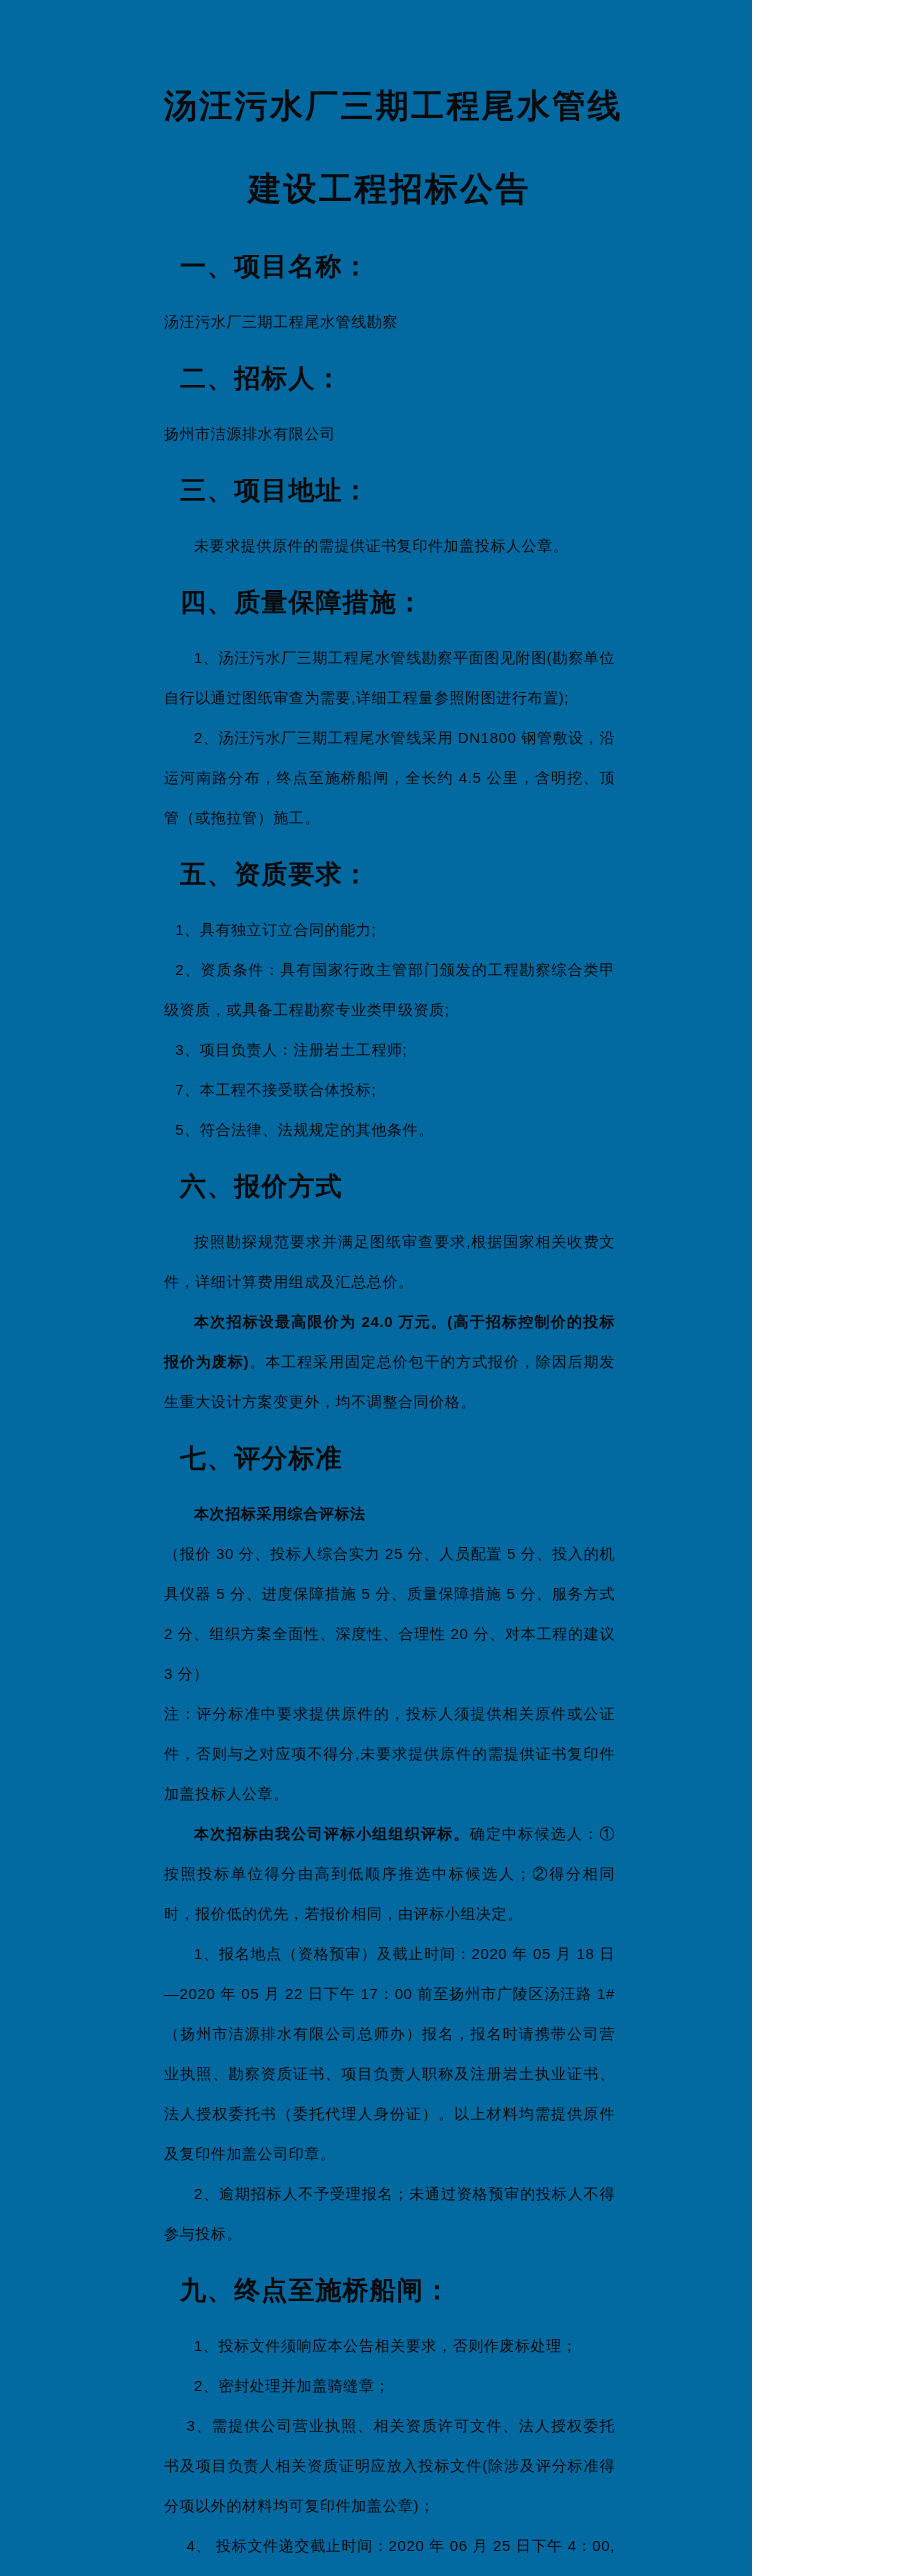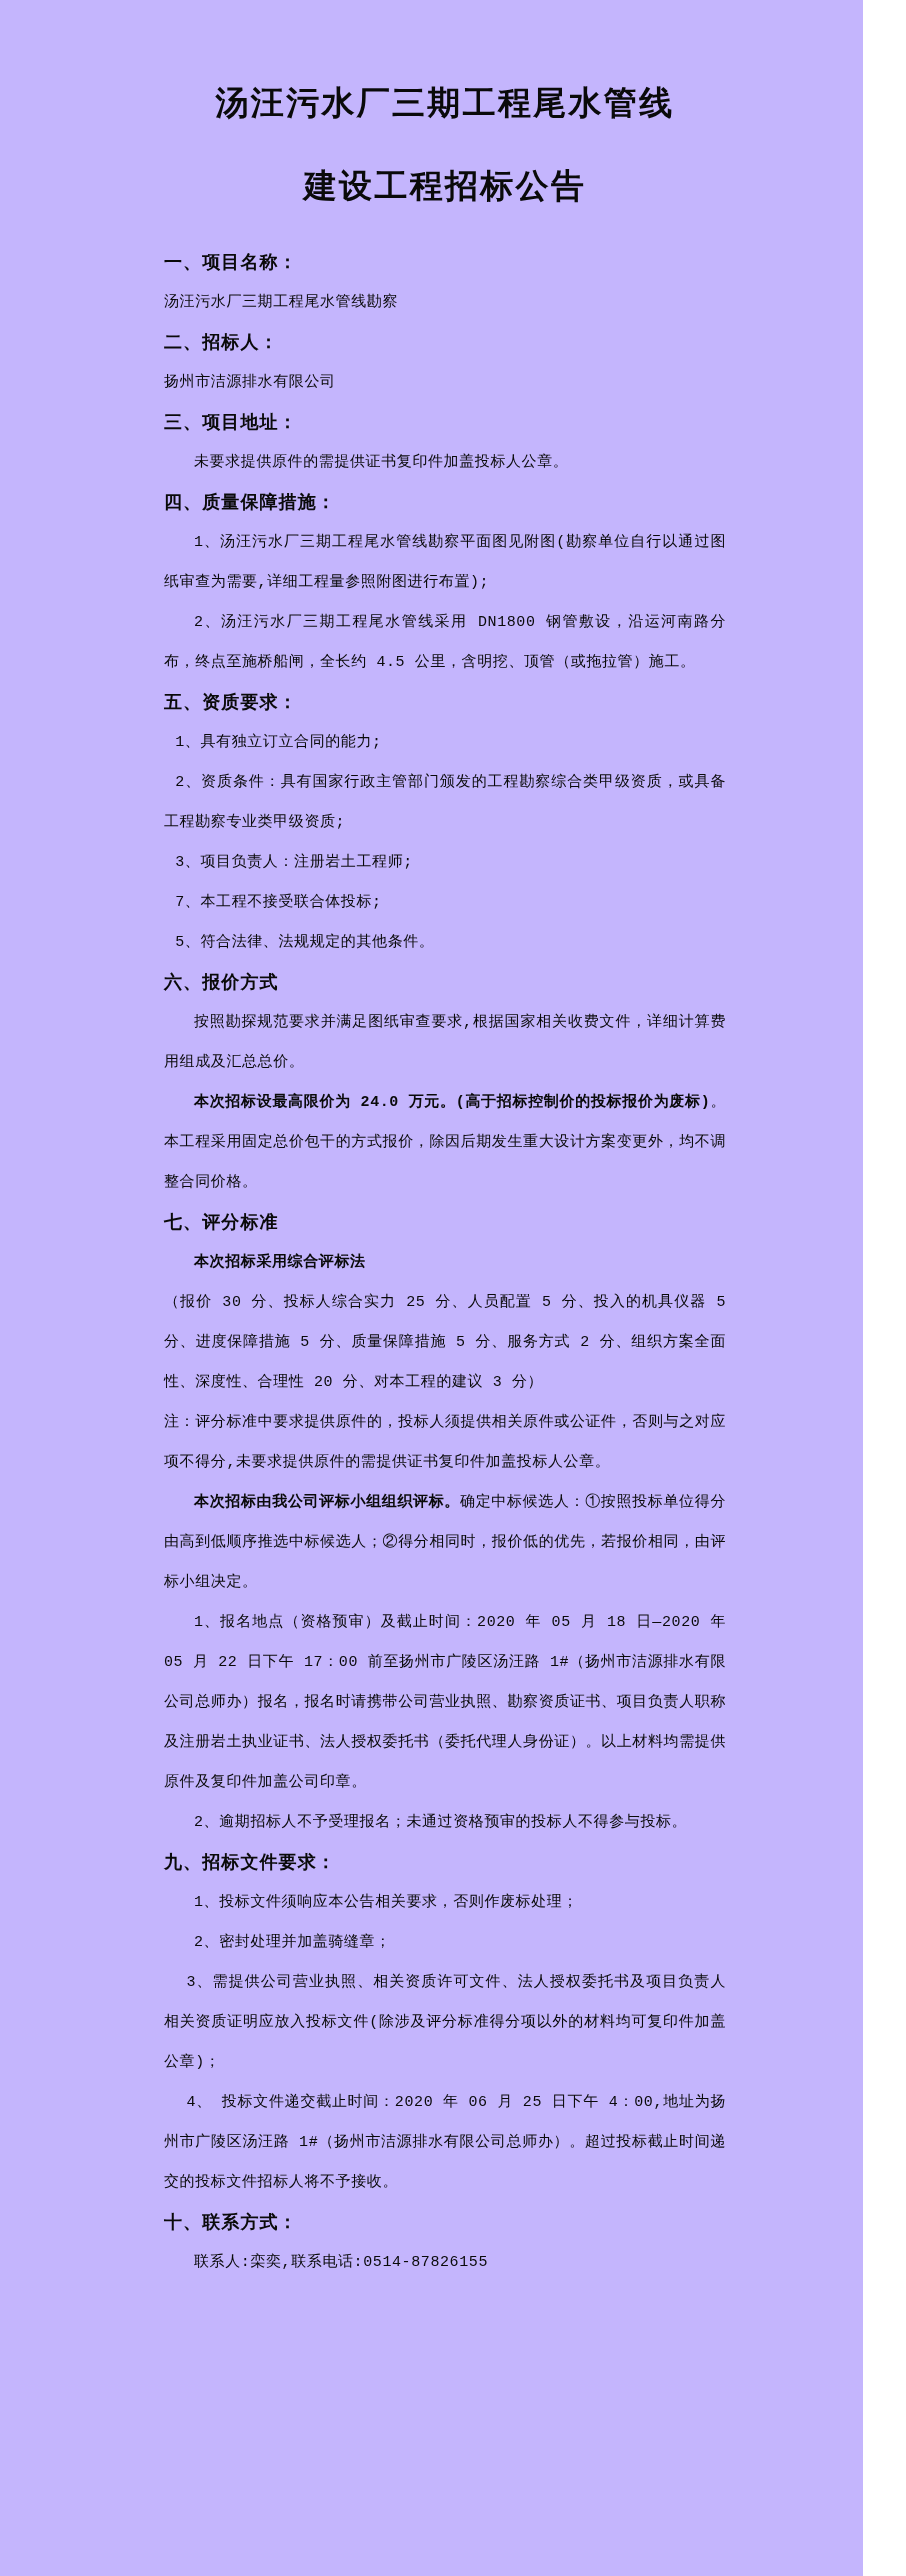--- a/index.html
+++ b/index.html
@@ -1,36 +1,36 @@
 <!DOCTYPE html>
 <html style="font-size:9.1px"><head>
 <meta charset="utf-8">
 <style>
   html, body { margin:0; padding:0; background:#ffffff; }
   .page {
-    width:863px; height:2576px;
-    background:#c4b5fd;
+    width:752px; height:2576px;
+    background:#0369a1;
     color:#0a0a0a;
-    font-family:Liberation Mono, monospace;
+    font-family:Liberation Sans, sans-serif;
     overflow:hidden;
     position:relative;
   }
   .doc { padding:64px 137px 0 164px; }
 
   .titles { text-align:center; margin-bottom:12.6px; }
   .title-line {
     font-size:33px; font-weight:bold;
     line-height:83px;
     letter-spacing:2.3px;
     white-space:nowrap;
   }
 
   h2.sec-heading {
-    margin:0; padding:0;
-    font-size:18px; font-weight:bold;
+    margin:16px; padding:0;
+    font-size:26px; font-weight:bold;
     line-height:40px;
     letter-spacing:1.1px;
   }
   p.body-line {
     margin:0; padding:0;
     font-size:15px;
     line-height:40px;
     text-align:justify;
     letter-spacing:0.6px;
   }
@@ -80,21 +80,21 @@
 
     <h2 class="sec-heading">七、评分标准</h2>
     <p class="body-line ind2 bold">本次招标采用综合评标法</p>
     <p class="body-line ind0">（报价 30 分、投标人综合实力 25 分、人员配置 5 分、投入的机具仪器 5 分、进度保障措施 5 分、质量保障措施 5 分、服务方式 2 分、组织方案全面性、深度性、合理性 20 分、对本工程的建议 3 分）</p>
     <p class="body-line ind0">注：评分标准中要求提供原件的，投标人须提供相关原件或公证件，否则与之对应项不得分,未要求提供原件的需提供证书复印件加盖投标人公章。</p>
     <p class="body-line ind2 gap-eval"><span class="bold">本次招标由我公司评标小组组织评标。</span><span>确定中标候选人：①按照投标单位得分由高到低顺序推选中标候选人；②得分相同时，报价低的优先，若报价相同，由评标小组决定。</span></p>
 
     <p class="body-line ind2">1、报名地点（资格预审）及截止时间：2020 年 05 月 18 日—2020 年 05 月 22 日下午 17：00 前至扬州市广陵区汤汪路 1#（扬州市洁源排水有限公司总师办）报名，报名时请携带公司营业执照、勘察资质证书、项目负责人职称及注册岩土执业证书、法人授权委托书（委托代理人身份证）。以上材料均需提供原件及复印件加盖公司印章。</p>
     <p class="body-line ind2">2、逾期招标人不予受理报名；未通过资格预审的投标人不得参与投标。</p>
 
-    <h2 class="sec-heading gap-sec9">九、招标文件要求：</h2>
+    <h2 class="sec-heading gap-sec9">九、终点至施桥船闸：</h2>
     <p class="body-line ind2">1、投标文件须响应本公告相关要求，否则作废标处理；</p>
     <p class="body-line ind2">2、密封处理并加盖骑缝章；</p>
     <p class="body-line ind15">3、需提供公司营业执照、相关资质许可文件、法人授权委托书及项目负责人相关资质证明应放入投标文件(除涉及评分标准得分项以外的材料均可复印件加盖公章)；</p>
     <p class="body-line ind15">4、 投标文件递交截止时间：2020 年 06 月 25 日下午 4：00,地址为扬州市广陵区汤汪路 1#（扬州市洁源排水有限公司总师办）。超过投标截止时间递交的投标文件招标人将不予接收。</p>
 
     <h2 class="sec-heading">十、联系方式：</h2>
     <p class="body-line ind2">联系人:栾奕,联系电话:0514-87826155</p>
 
   </div>
 </div>

